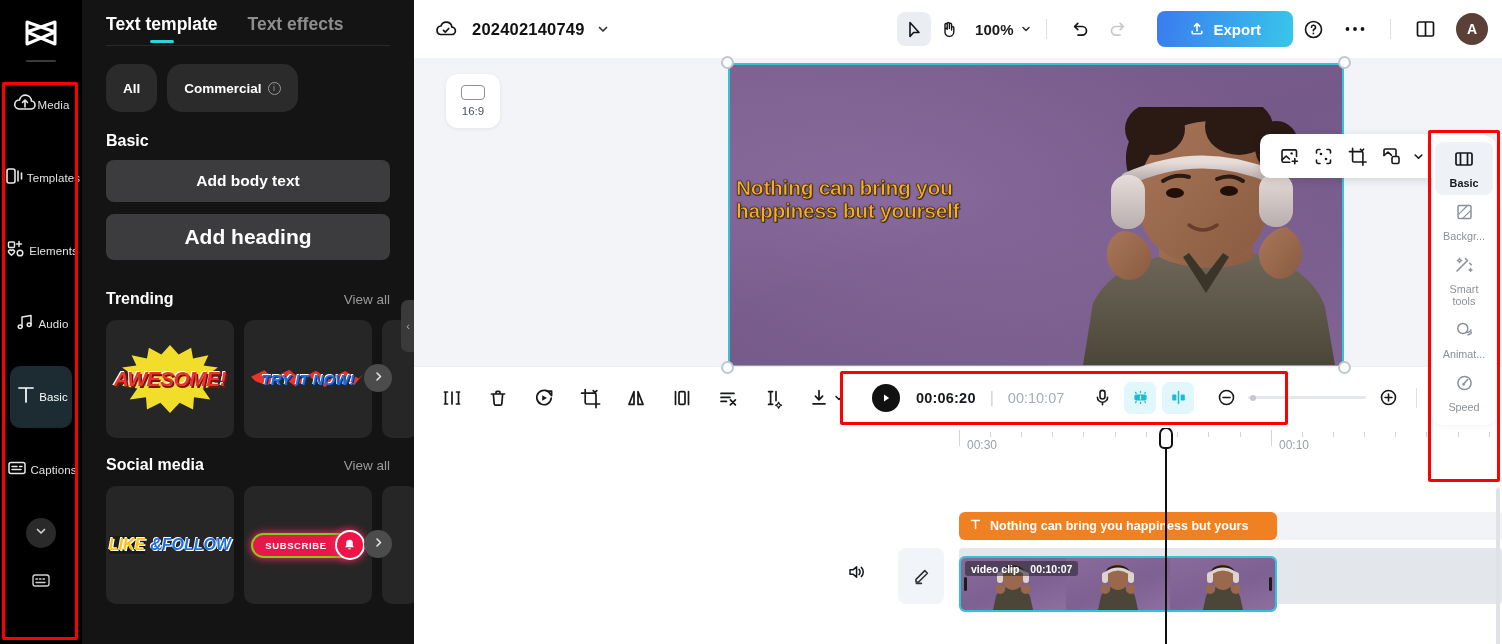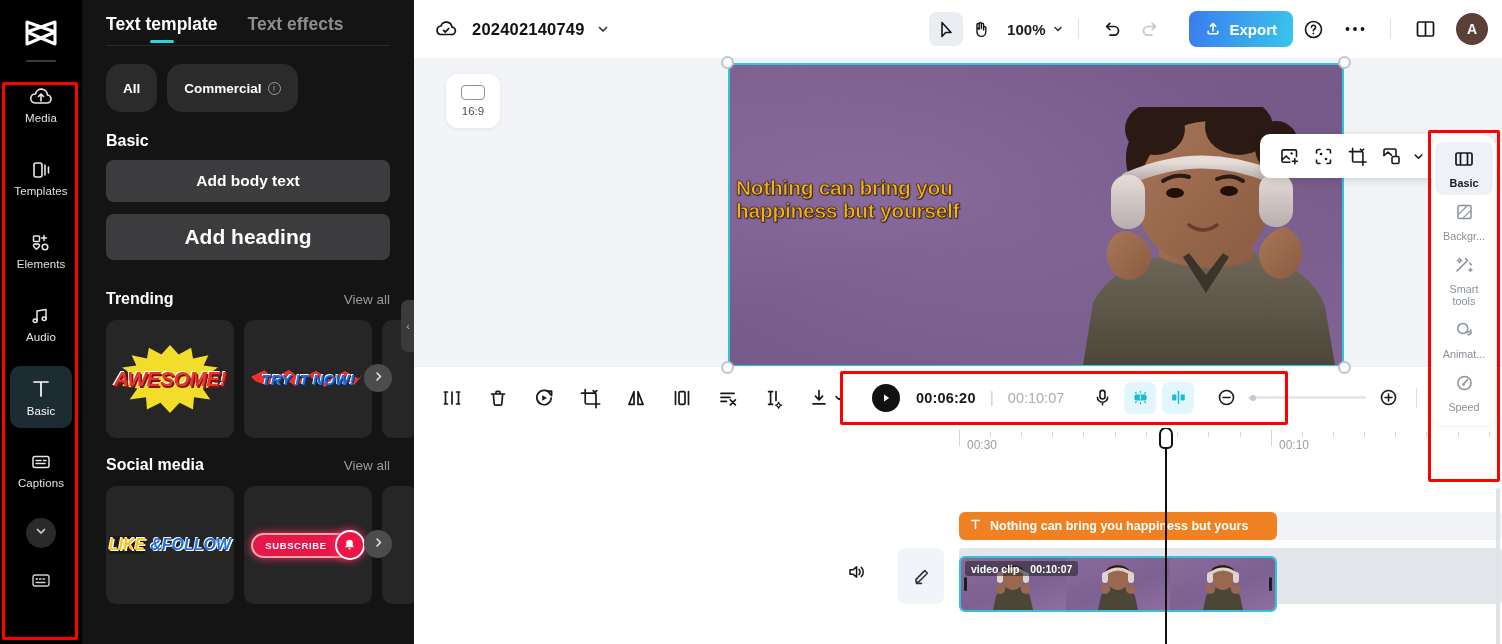--- a/index.html
+++ b/index.html
@@ -20,21 +20,21 @@
   .logo { margin-top: 16px; margin-bottom: 10px; width: 40px; height: 34px;
           display:flex; align-items:center; justify-content:center; }
   .rail-div { width: 30px; height: 2px; background: #3a3a3a; border-radius:1px; margin-bottom: 8px;}
   .rail-redbox {
     position: absolute; left: 2px; top: 82px; width: 76px; height: 558px;
     border: 3px solid #ff0000; border-radius: 2px; pointer-events: none; z-index: 30;
   }
   .rail-items { display: flex; flex-direction: column; align-items:center; width: 100%; padding-top: 4px; }
   .rail-item {
     width: 62px; height: 62px; border-radius: 10px; margin-bottom: 11px;
-    display: flex; flex-direction: column; align-items: center; justify-content: center;
+    display: flex; flex-direction: row; align-items: center; justify-content: center;
     color: #e8e8e8; cursor: pointer; gap: 1px;
   }
   .rail-item.active { background: #1d2b33; }
   .rail-item .lbl { font-size: 11.5px; line-height: 12px; color: #e2e2e2; letter-spacing: .1px; }
   .rail-item.active .lbl { color: #ffffff; }
   .rail-chev {
     width: 30px; height: 30px; border-radius: 50%; background: #2a2a2a;
     display:flex; align-items:center; justify-content:center; margin: 6px 0 22px 0; cursor:pointer;
   }
   .rail-kb { width: 26px; height: 24px; display:flex; align-items:center; justify-content:center; color:#cfcfcf; cursor:pointer;}
@@ -84,42 +84,42 @@
      text-shadow: 1.5px 1.5px 0 #7a1410, -1px -1px 0 #fff; letter-spacing:-.5px; }
   .trynow { position:relative; width:118px; height:50px; display:flex;align-items:center;justify-content:center;}
   .trynow .zap { position:absolute; left:2px; top:14px; width: 112px; height:22px; background:#e8342b;
      clip-path: polygon(0% 40%,12% 10%,20% 45%,34% 8%,44% 50%,58% 12%,70% 52%,84% 14%,96% 48%,100% 30%,92% 78%,78% 44%,66% 86%,52% 40%,40% 84%,28% 42%,14% 80%,4% 60%); }
   .trynow .t { position:relative; color:#1f6fe0; font-size: 15px; font-weight:900; font-style:italic;
      text-shadow: 1px 1px 0 #0a2f72, -0.8px -0.8px 0 #fff; white-space:nowrap; }
   .likefollow { display:flex; gap:5px; font-size:16px; font-weight:900; font-style:italic; }
   .likefollow .a { color:#ffc20e; text-shadow: 1.2px 1.2px 0 #fff, -0.8px -0.8px 0 #fff; background:#1a1a1a; }
   .likefollow .b { color:#1f6fe0; text-shadow: 1.2px 1.2px 0 #fff, -0.8px -0.8px 0 #fff; }
   .subs { display:flex; align-items:center; }
-  .subs .pill { background:#e8174a; border:2px solid #fca5a5; color:#fff; font-size:9.5px; font-weight:bold;
+  .subs .pill { background:#e8174a; border:2px solid #84cc16; color:#fff; font-size:9.5px; font-weight:bold;
      letter-spacing:.6px; padding: 5px 26px 5px 12px; border-radius: 13px; box-shadow: 0 0 8px #ff2b61; }
   .subs .bell { width:30px;height:30px;border-radius:50%;background:#f01446;border:2.5px solid #fff;
      margin-left:-20px; display:flex;align-items:center;justify-content:center; box-shadow:0 0 8px #ff2b61; color:#fff;}
 
   
   .main { flex: 1 1 auto; height: 644px; background:#f2f4f7; position: relative; }
 
   
   .topbar { height: 58px; background:#ffffff; display:flex; align-items:center; padding: 0 14px 0 20px; gap: 0; }
   .cloud-ic { color:#1a1a1a; display:flex; align-items:center; }
   .proj-name { font-size: 16.5px; font-weight: bold; color:#111; margin-left: 14px; letter-spacing:.2px;}
   .caret { margin-left: 11px; color:#333; cursor:pointer; display:flex; }
   .tb-spacer { flex: 1 1 auto; }
   .tool-sq { width: 34px; height: 34px; border-radius: 8px; display:flex; align-items:center; justify-content:center; cursor:pointer; color:#1a1a1a;}
   .tool-sq.sel { background:#eaeef3; }
   .zoomlvl { font-size: 15px; font-weight:bold; color:#1a1a1a; margin-left: 10px; display:flex; align-items:center; gap:7px; cursor:pointer;}
   .vrule { width:1px; height:20px; background:#dcdfe4; margin: 0 14px; }
   .undo { color:#1a1a1a; cursor:pointer; padding: 0 9px; display:flex;}
   .redo { color:#c3c7cd; cursor:pointer; padding: 0 9px; display:flex;}
   .export {
-    height: 36px; padding: 0 16px; border-radius: 8px; color:#fff; font-size:15px; font-weight:bold;
+    height: 36px; padding: 0 32px; border-radius: 8px; color:#fff; font-size:15px; font-weight:bold;
     background: linear-gradient(100deg,#3a7bf0 0%,#38c6ea 100%);
     display:flex; align-items:center; gap:8px; cursor:pointer; margin-left: 20px;
   }
   .tb-ic { color:#1a1a1a; cursor:pointer; padding: 0 10px; display:flex; align-items:center;}
   .avatar { width: 32px; height:32px; border-radius:50%; background:#5b4038; color:#fff;
             display:flex;align-items:center;justify-content:center;font-size:14px;font-weight:bold; cursor:pointer; margin-left: 10px;}
 
   
   .preview { position:relative; height: 308px; background:#f2f4f7; }
   .ratio-btn { position:absolute; left: 32px; top: 16px; width: 54px; height: 54px; background:#fff;

